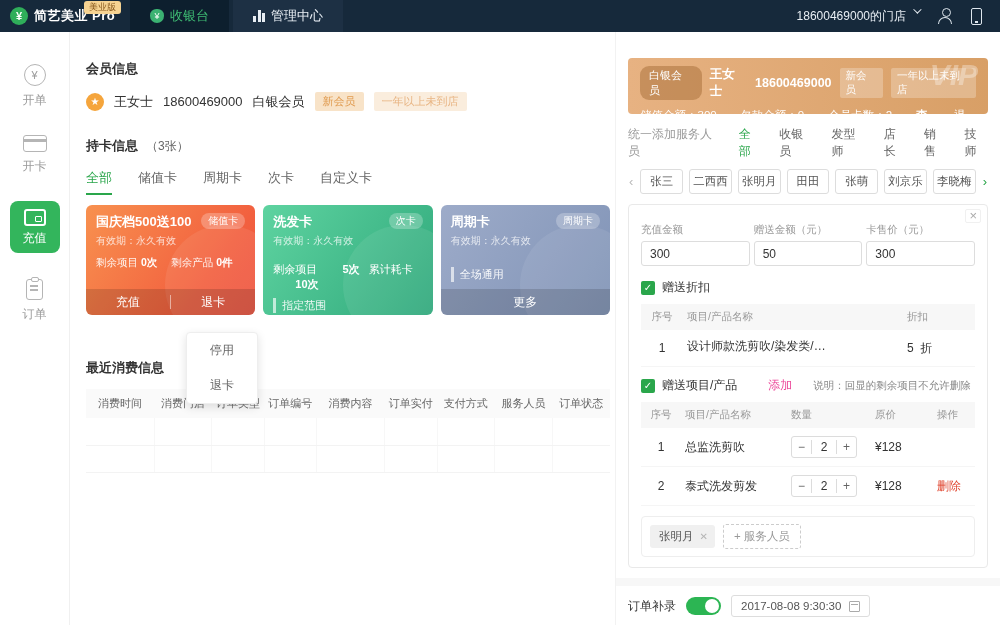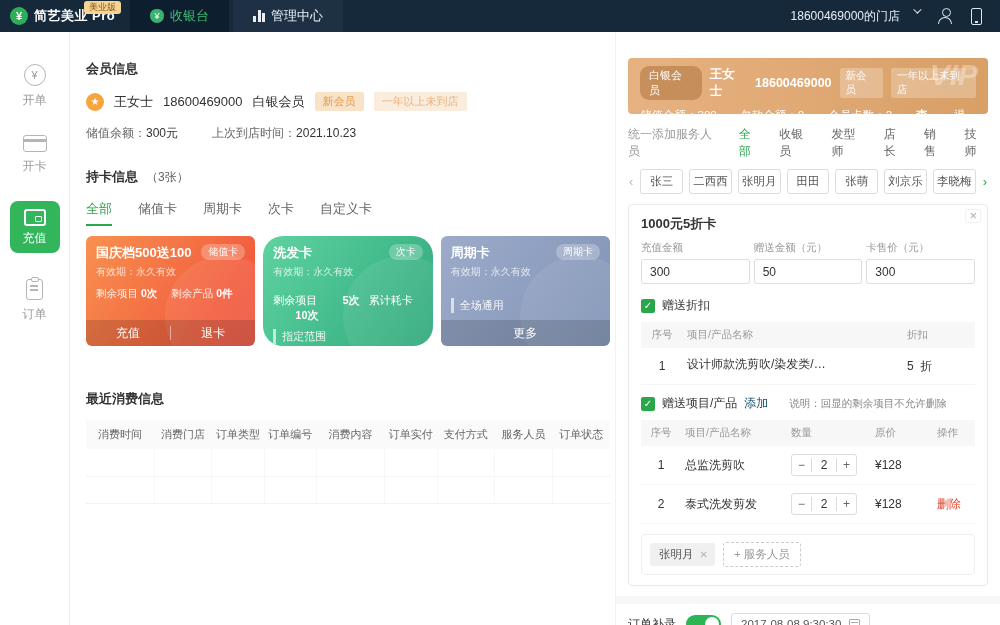--- a/index.html
+++ b/index.html
@@ -11,21 +11,21 @@
   .logo-circle { width:18px; height:18px; border-radius:50%; background:#2fae5a; color:#fff; font-size:11px; font-weight:bold; display:flex; align-items:center; justify-content:center; }
   .logo-text { font-size:13px; font-weight:bold; letter-spacing:.5px; }
   .edition-badge { position:absolute; top:1px; left:84px; background:#f6d392; color:#8a5a1e; font-size:9px; padding:0 5px; border-radius:3px; line-height:13px; }
   .top-tab { display:flex; align-items:center; gap:6px; padding:0 20px; font-size:13px; cursor:pointer; }
   .top-tab.cashier { background:#0d1f2e; color:#3fbd74; }
   .top-tab.admin { background:#1d3044; color:#e8eef4; margin-left:4px; }
   .bag-ic { width:14px; height:14px; background:#3bb272; border-radius:45% 45% 50% 50%; color:#fff; font-size:9px; display:flex; align-items:center; justify-content:center; }
   .chart-ic { display:flex; align-items:flex-end; gap:1.5px; height:12px; }
   .chart-ic i { width:3px; background:#e8eef4; display:block; }
   .topbar-right { margin-left:auto; display:flex; align-items:center; gap:18px; padding-right:18px; }
-  .store-select { display:flex; gap:13px; font-size:12px; color:#e8eef4; cursor:pointer; }
+  .store-select { display:flex; gap:7px; font-size:12px; color:#e8eef4; cursor:pointer; }
   .chev { width:6px; height:6px; border-right:1.5px solid currentColor; border-bottom:1.5px solid currentColor; display:inline-block; transform:rotate(45deg) translateY(-2px); }
   .user-ic { width:16px; height:16px; position:relative; }
   .user-ic::before { content:''; position:absolute; left:4.5px; top:0; width:7px; height:7px; border:1.5px solid #dfe7ee; border-radius:50%; }
   .user-ic::after { content:''; position:absolute; left:1px; bottom:0; width:12px; height:6px; border:1.5px solid #dfe7ee; border-bottom:none; border-radius:7px 7px 0 0; }
   .phone-ic { width:11px; height:17px; border:1.5px solid #dfe7ee; border-radius:2px; position:relative; }
   .phone-ic::after { content:''; position:absolute; bottom:1px; left:3px; width:3px; height:1.5px; background:#dfe7ee; }
 
   
   .rail { position:absolute; left:0; top:32px; bottom:0; width:70px; background:#fff; border-right:1px solid #f0f0f0; display:flex; flex-direction:column; align-items:center; padding-top:32px; gap:26px; z-index:20; }
   .rail-item { display:flex; flex-direction:column; align-items:center; gap:6px; color:#9a9a9a; font-size:12px; cursor:pointer; }
@@ -51,21 +51,21 @@
 
   .cards-head { display:flex; align-items:baseline; gap:8px; margin-top:26px; }
   .cards-count { font-size:12px; color:#666; }
   .card-tabs { display:flex; gap:26px; margin-top:14px; font-size:13px; color:#666; }
   .card-tab { padding-bottom:6px; cursor:pointer; }
   .card-tab.active { color:#2aa64b; border-bottom:2px solid #2aa64b; }
 
   .cards-row { display:flex; gap:8px; margin-top:10px; }
   .vcard { width:171px; height:110px; border-radius:6px; color:#fff; position:relative; overflow:hidden; display:flex; flex-direction:column; }
   .vcard.orange { background:linear-gradient(125deg,#f8914f 0%,#f2603f 70%,#ee5340 100%); }
-  .vcard.teal { background:linear-gradient(125deg,#5ed3a0 0%,#2fa87b 100%);border-radius:20px; }
+  .vcard.teal { background:linear-gradient(125deg,#5ed3a0 0%,#2fa87b 100%); }
   .vcard.blue { background:linear-gradient(125deg,#9dabc9 0%,#8093b6 100%); }
   .vcard::before { content:''; position:absolute; right:-30px; top:20px; width:120px; height:120px; background:rgba(255,255,255,0.08); border-radius:50%; }
   .vcard-body { padding:8px 10px 0; flex:1; display:flex; flex-direction:column; position:relative; z-index:1; }
   .vcard-top { display:flex; align-items:flex-start; }
   .vcard-title { font-size:13px; font-weight:bold; }
   .vcard-type { margin-left:auto; background:rgba(255,255,255,0.25); border-radius:9px; font-size:10px; padding:1px 7px; }
   .vcard-valid { font-size:10px; color:rgba(255,255,255,0.75); margin-top:3px; }
   .vcard-stats { display:flex; gap:16px; margin-top:7px; }
   .vstat .lbl { font-size:10px; color:rgba(255,255,255,0.85); }
   .vstat .val { font-size:13px; font-weight:bold; margin-top:2px; }
@@ -110,21 +110,21 @@
 
   .order-panel { border:1px solid #e9e9e9; border-radius:4px; margin-top:10px; padding:10px 12px 10px; position:relative; }
   .panel-close { position:absolute; right:6px; top:4px; font-size:13px; color:#aaa; cursor:pointer; border:1px solid #f0f0f0; border-radius:2px; line-height:12px; padding:0 3px; }
   .panel-title { font-size:13px; font-weight:bold; color:#333; }
   .fields { display:flex; gap:4px; margin-top:8px; }
   .field { flex:1; }
   .field .flab { font-size:10.5px; color:#999; }
   .field input { width:100%; height:25px; border:1px solid #ddd; border-radius:3px; margin-top:4px; padding:0 8px; font-size:12px; color:#333; outline:none; font-family:inherit; }
   .check-row { display:flex; align-items:center; gap:7px; margin-top:13px; font-size:12px; color:#333; }
   .checkbox { width:14px; height:14px; background:#2aa64b; border-radius:2px; color:#fff; font-size:10px; display:flex; align-items:center; justify-content:center; cursor:pointer; }
-  .add-link { color:#0c4a6e; font-size:12px; cursor:pointer; }
+  .add-link { color:#ec4899; font-size:12px; cursor:pointer;margin-left:24px; }
   .check-note { font-size:10.5px; color:#888; margin-left:14px; }
   .mini-table { width:100%; border-collapse:collapse; margin-top:8px; }
   .mini-table th { background:#f7f7f7; font-size:10.5px; color:#999; font-weight:normal; padding:6px 4px; text-align:left; }
   .mini-table td { font-size:12px; color:#333; padding:8px 4px; border-bottom:1px solid #f5f5f5; }
   .t-center { text-align:center !important; }
   .ellip { white-space:nowrap; overflow:hidden; text-overflow:ellipsis; max-width:150px; }
   .stepper { display:inline-flex; align-items:center; border:1px solid #dcdcdc; border-radius:3px; height:22px; }
   .stepper span { display:block; text-align:center; font-size:12px; color:#666; }
   .step-minus,.step-plus { width:19px; cursor:pointer; }
   .step-val { width:26px; border-left:1px solid #dcdcdc; border-right:1px solid #dcdcdc; color:#333 !important; }
@@ -195,24 +195,20 @@
 <div class="main">
   <div class="sec-title">会员信息</div>
   <div class="member-row">
     <span class="medal">★</span>
     <span>王女士</span>
     <span>18600469000</span>
     <span>白银会员</span>
     <span class="m-badge">新会员</span>
     <span class="m-badge light">一年以上未到店</span>
   </div>
-  <div class="balance-row">
-    <span><span>储值余额：</span><b>300元</b></span>
-    <span><span>上次到店时间：</span><b>2021.10.23</b></span>
-  </div>
 
   <div class="cards-head">
     <span class="sec-title">持卡信息</span>
     <span class="cards-count">（3张）</span>
   </div>
   <div class="card-tabs">
     <span class="card-tab active">全部</span>
     <span class="card-tab">储值卡</span>
     <span class="card-tab">周期卡</span>
     <span class="card-tab">次卡</span>
@@ -268,20 +264,24 @@
         </div>
         <div class="vcard-valid">有效期：永久有效</div>
         <div class="vcard-scope">全场通用</div>
       </div>
       <div class="vcard-bar">
           <span class="vcard-btn">更多</span>
         </div>
     </div>
   </div>
 
+  <div class="drop-menu">
+    <div class="drop-item">停用</div>
+    <div class="drop-item">退卡</div>
+  </div>
 
   <div class="sec-title recent-title">最近消费信息</div>
   <table class="recent-table">
     <colgroup>
         <col style="width:13%">
         <col style="width:11%">
         <col style="width:10%">
         <col style="width:10%">
         <col style="width:13%">
         <col style="width:10%">
@@ -365,21 +365,20 @@
     <span class="chip">张明月</span>
     <span class="chip">田田</span>
     <span class="chip">张萌</span>
     <span class="chip">刘京乐</span>
     <span class="chip">李晓梅</span>
     <span class="arrow green">›</span>
   </div>
 
   <div class="order-panel">
     <span class="panel-close">×</span>
-    <div class="panel-title">1000元5折卡</div>
     <div class="fields">
       <div class="field">
         <div class="flab">充值金额</div>
         <input value="300" style="">
       </div>
       <div class="field">
         <div class="flab">赠送金额（元）</div>
         <input value="50" style="">
       </div>
       <div class="field">

